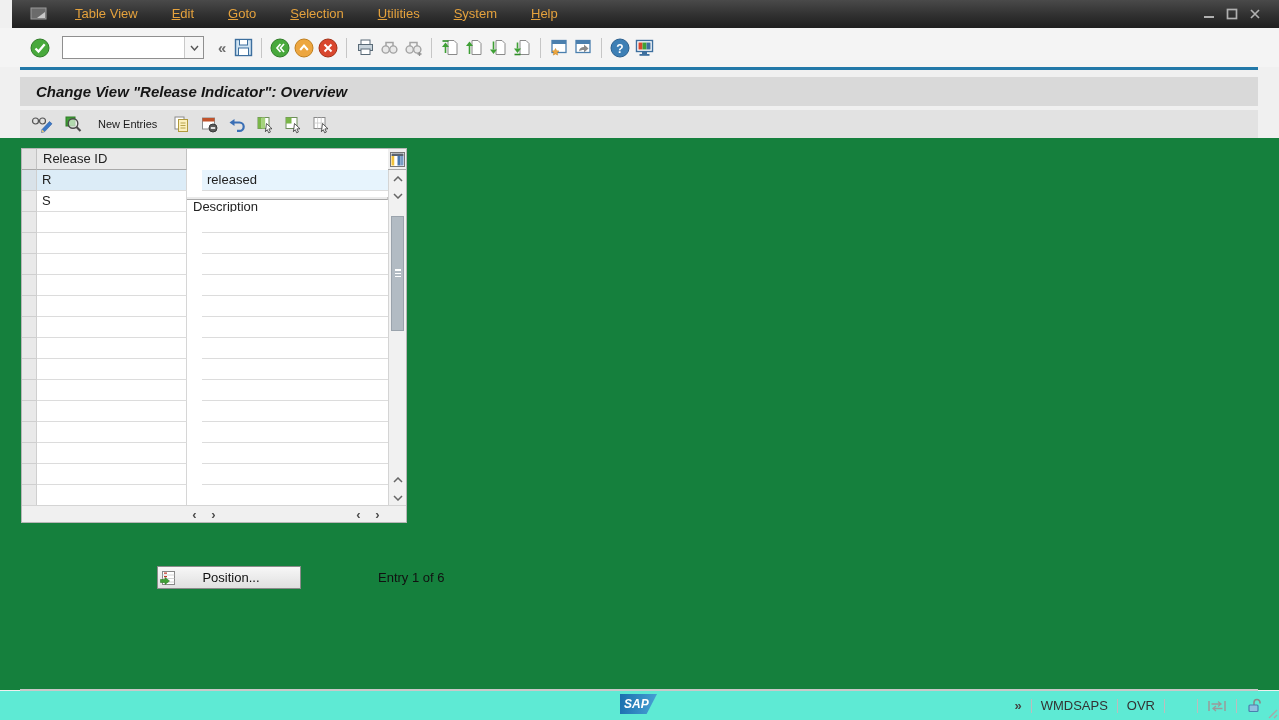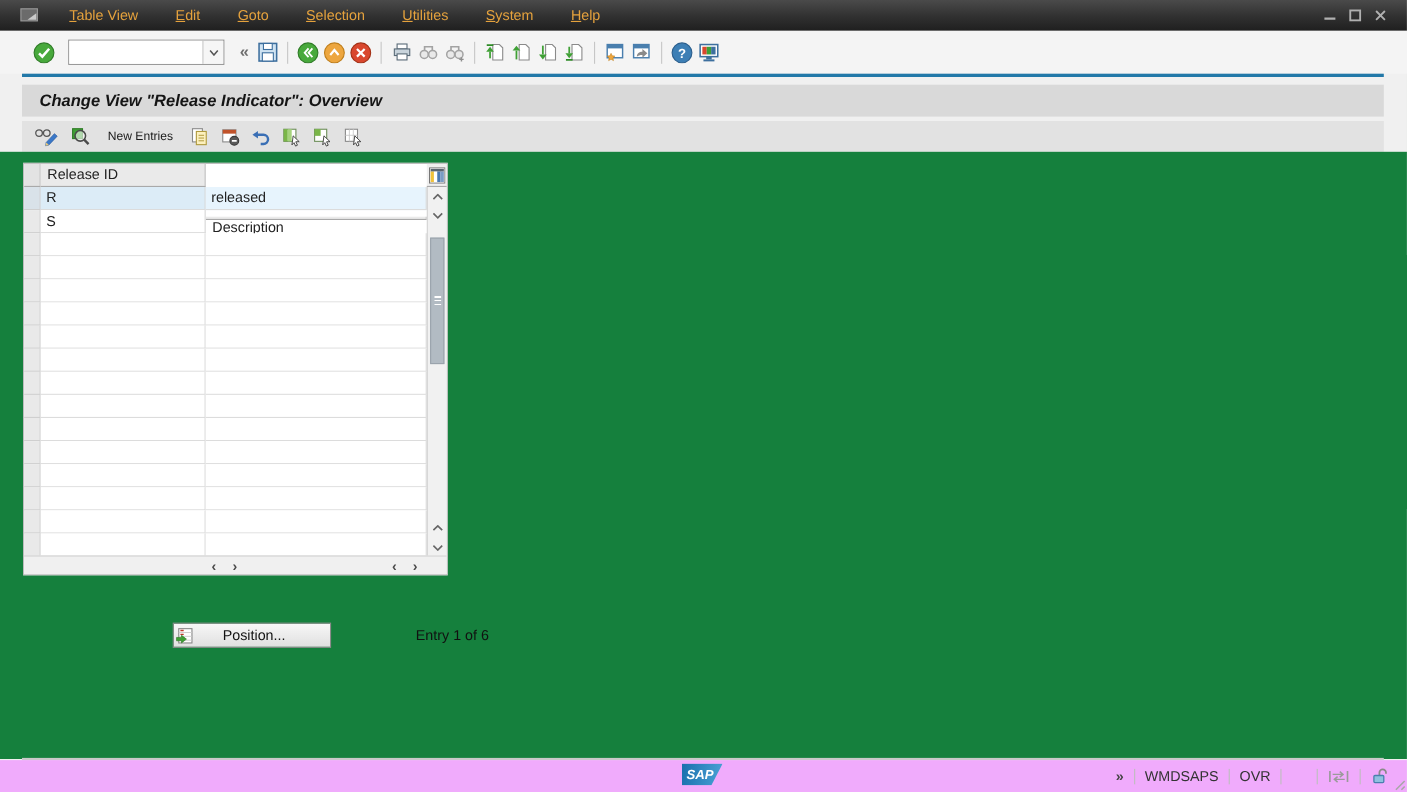--- a/index.html
+++ b/index.html
@@ -1,21 +1,21 @@
 <!DOCTYPE html>
 <html><head>
 <meta charset="utf-8">
 <style>
   * { margin:0; padding:0; box-sizing:border-box; }
   html,body { width:1279px; height:720px; overflow:hidden; background:#f0f0f0;
               font-family:"Liberation Sans", sans-serif; }
   .window { position:relative; width:1279px; height:720px; }
 
   
-  .menubar { position:absolute; top:0; left:0; right:0; height:28px;
+  .menubar { position:absolute; top:0; left:12px; right:0; height:28px;
              background:linear-gradient(#4a4a4a, #303030 55%, #1f1f1f);
              display:flex; align-items:center; }
   .menubar-sys-icon { margin-left:18px; width:18px; height:14px; }
   .menu-items { display:flex; margin-left:10px; }
   .menu-item { color:#e5a23d; font-size:13px; padding:0 17px; line-height:28px; cursor:default; }
   .menu-item u { text-decoration:underline; }
   .win-controls { margin-left:auto; display:flex; align-items:center; gap:7px; padding-right:16px; }
   .win-btn { width:16px; height:16px; display:flex; align-items:center; justify-content:center; }
 
   
@@ -52,21 +52,21 @@
   .th-sel { width:15px; background:#e3e3e3; border-right:1px solid #c2c2c2; border-bottom:1px solid #a9a9a9; }
   .th { font-size:13px; color:#222; padding:2px 0 0 6px; background:#eaeaea;
         border-right:1px solid #c2c2c2; border-bottom:1px solid #a9a9a9; }
   .th.c1 { width:150px; } .th.c2 { width:201px;margin-top:48px; }
   .th-cfg { width:18px; background:#efefef; border-bottom:1px solid #a9a9a9;
             display:flex; align-items:center; justify-content:center; }
   .trow { display:flex; height:21px; }
   .cell-sel { width:15px; background:#e9e9e9; border-right:1px solid #cfcfcf; border-bottom:1px solid #cfcfcf; }
   .cell { font-size:13px; color:#222; padding:2px 0 0 5px; background:#fff;
           border-right:1px solid #d6d6d6; border-bottom:1px solid #dcdcdc; overflow:hidden; white-space:nowrap; }
-  .cell.c1 { width:150px; } .cell.c2 { width:201px; }
+  .cell.c1 { width:150px; } .cell.c2 { width:201px;margin-left:15px; }
   .trow.selected .cell-sel { background:#d9e2e9; }
   .trow.selected .cell.c1 { background:#dcecf7; }
   .trow.selected .cell.c2 { background:#e7f4fd; }
   .vscroll { position:absolute; top:21px; right:0; width:18px; height:336px; background:#f1f1f1;
              border-left:1px solid #d4d4d4; }
   .sbtn { position:absolute; left:0; width:17px; height:17px; display:flex; align-items:center;
           justify-content:center; background:transparent; border:none; }
   .thumb { position:absolute; left:2px; top:46px; width:13px; height:115px; background:#b2bbc3;
            border:1px solid #9aa3ac; display:flex; align-items:center; justify-content:center; }
   .thumb-grip { width:6px; height:9px;
@@ -80,21 +80,21 @@
   
   .position-btn { position:absolute; left:157px; top:428px; width:144px; height:23px;
                   background:linear-gradient(#f7f7f7, #e0e0e0); border:1px solid #8b8b8b;
                   display:flex; align-items:center; font-size:13px; color:#111; }
   .position-icon-box { width:20px; display:flex; align-items:center; justify-content:center; }
   .position-label { flex:1; text-align:center; padding-right:16px; }
   .entry-status { position:absolute; left:378px; top:432px; font-size:13px; color:#111; }
 
   
   .status-divider { position:absolute; left:20px; bottom:29px; width:1238px; height:2px; background:#c9c9c9; }
-  .statusbar { position:absolute; left:0; right:0; bottom:0; height:29px; background:#f0abfc; }
+  .statusbar { position:absolute; left:0; right:0; bottom:0; height:29px; background:#5eead4; }
   .sap-logo { position:absolute; left:620px; top:3px; width:37px; height:20px;
               background:linear-gradient(100deg, #1a6fae, #4aa3d6);
               clip-path:polygon(0 0, 100% 0, 72% 100%, 0 100%);
               color:#fff; font-weight:bold; font-style:italic; font-size:12px;
               display:flex; align-items:center; padding-left:4px; }
   .status-right { position:absolute; right:16px; top:0; height:29px; display:flex;
                   align-items:center; gap:9px; font-size:13px; color:#333; }
   .vsep { width:1px; height:14px; background:#bdbdbd; }
   .status-spacer { width:14px; }
   .overflow-chevrons { font-weight:bold; color:#444; }

